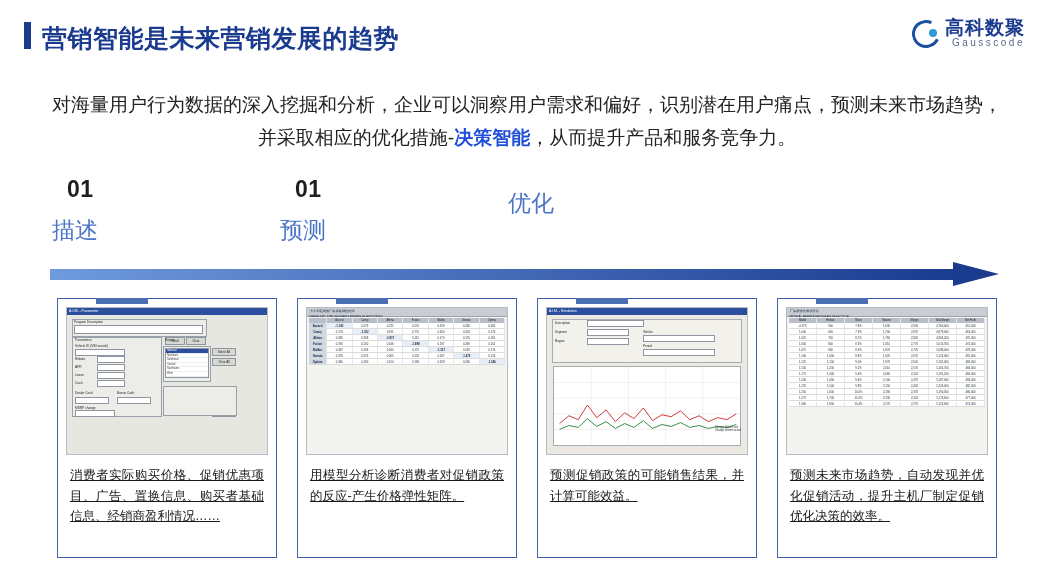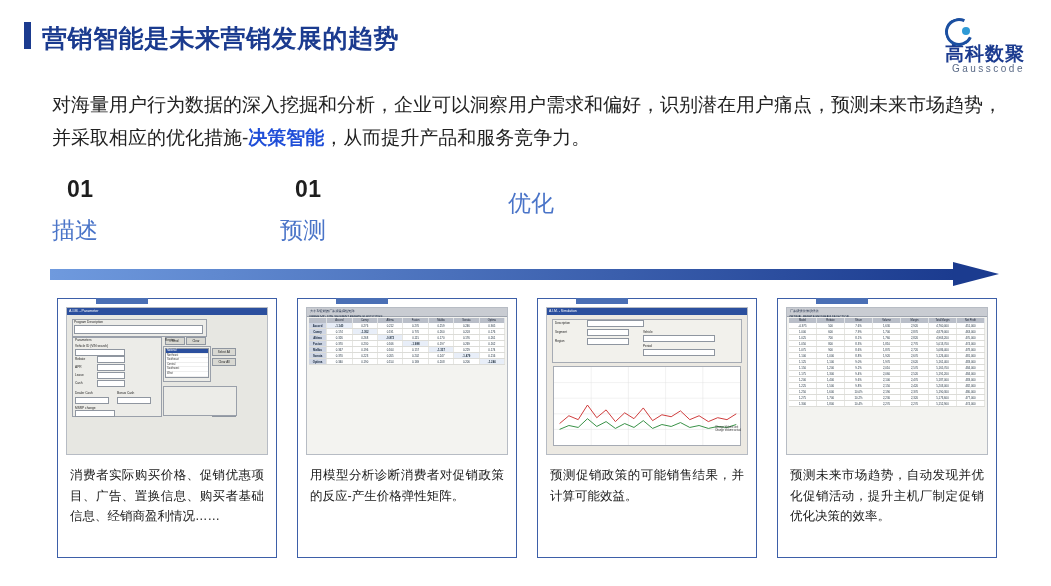--- a/index.html
+++ b/index.html
@@ -40,21 +40,21 @@
     letter-spacing: 0.5px;
     white-space: nowrap;
   }
 
   
   .logo {
     position: absolute;
     top: 18px;
     right: 26px;
     display: flex;
-    flex-direction: column;
+    align-items: center;
   }
   .logo-mark {
     width: 26px;
     height: 26px;
     margin-right: 7px;
     position: relative;
     flex: none;
   }
   .logo-mark .ring {
     position: absolute;
@@ -93,21 +93,21 @@
 
   
   .para {
     position: absolute;
     top: 88px;
     left: 52px;
     width: 950px;
     font-size: 19px;
     color: #222222;
     line-height: 1.75;
-    text-align: left;
+    text-align: center;
   }
   .para .hl {
     color: #1f4ed8;
     font-weight: bold;
   }
 
   
   .steps {
     position: absolute;
     top: 176px;
@@ -203,20 +203,21 @@
     line-height: 1.2;
     white-space: nowrap;
     overflow: hidden;
   }
   .caption {
     padding: 10px 12px 0 12px;
     font-size: 12.5px;
     color: #1a1a1a;
     line-height: 1.65;
     text-align: justify;
+    text-decoration: underline;
   }
 
   
   .t1 .win {
     position: absolute;
     inset: 0;
     background: #e7e7e2;
   }
   .t1 .tb {
     height: 7px;

